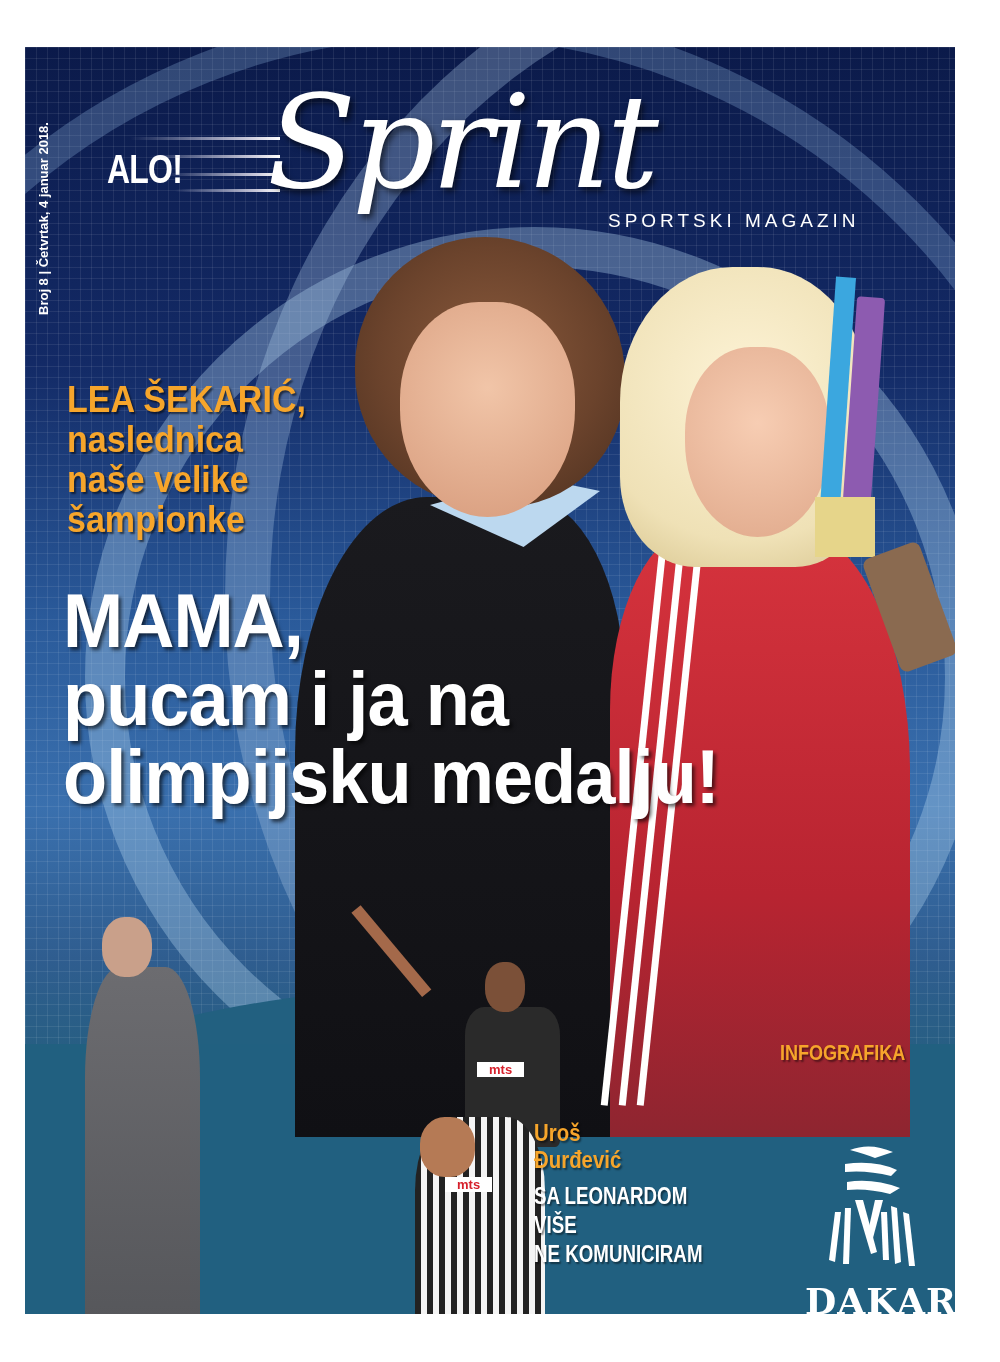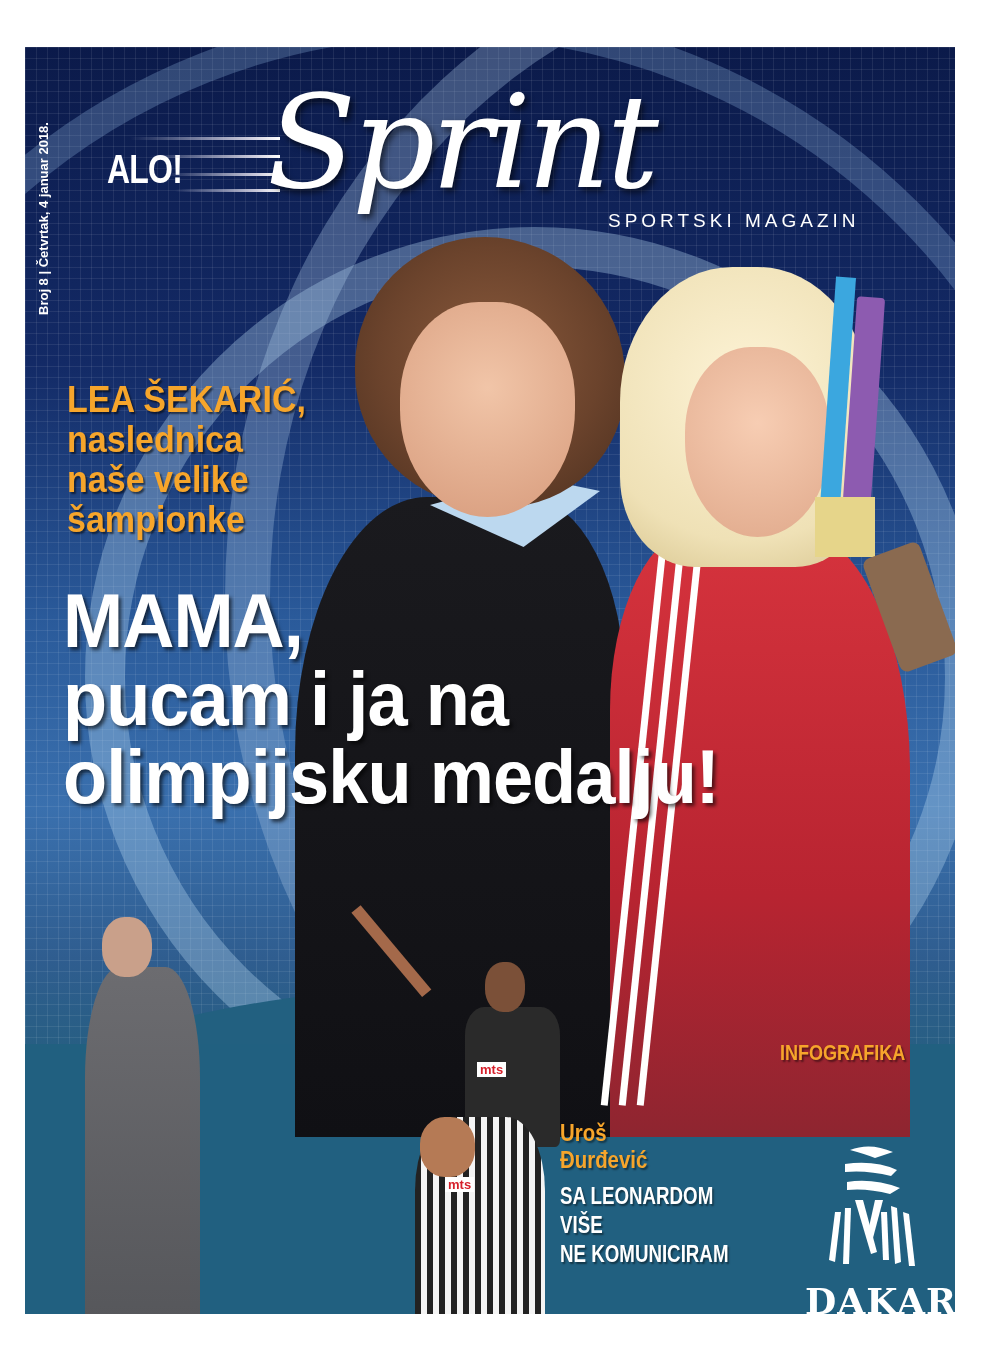--- a/index.html
+++ b/index.html
@@ -62,40 +62,40 @@
   .pistol-frame { left: 790px; top: 450px; width: 60px; height: 60px; background: #e6d58a; }
   .pistol-grip { left: 855px; top: 500px; width: 60px; height: 120px; background: #8a6a50; border-radius: 8px; transform: rotate(-20deg); }
 
   .man-head { left: 77px; top: 870px; width: 50px; height: 60px; border-radius: 45%; background: #c9a08a; }
   .man-body { left: 60px; top: 920px; width: 115px; height: 370px; background: linear-gradient(180deg, #6c6c70, #55565a); border-radius: 30% 30% 5% 5%; }
   .player1-head { left: 460px; top: 915px; width: 40px; height: 50px; border-radius: 45%; background: #7b5038; }
   .player1-body { left: 440px; top: 960px; width: 95px; height: 140px; background: #2a2a2a; border-radius: 20% 20% 5% 5%; }
   .player1-arm { left: 325px; top: 862px; width: 12px; height: 110px; background: #a4694a; transform: rotate(-40deg); transform-origin: top; }
   .player2-body { left: 390px; top: 1070px; width: 130px; height: 245px; background: repeating-linear-gradient(90deg, #222 0 6px, #f4f4f4 6px 12px); border-radius: 30% 30% 0 0; }
   .player2-head { left: 395px; top: 1070px; width: 55px; height: 60px; border-radius: 45%; background: #b57a55; }
-  .mts { position: absolute; color: #d6202b; background: #fff; font-size: 13px; font-weight: bold; padding: 0 3px; }
+  .mts { position: absolute; color: #d6202b; background: #fff; font-size: 13px; font-weight: bold; padding: 0 12px; }
 
   
   .kicker {
     position: absolute; left: 42px; top: 333px; color: #f6a52b;
     font-family: "Liberation Sans", sans-serif; font-weight: bold; font-size: 37px; line-height: 40px;
     text-shadow: 2px 2px 2px rgba(0,0,0,0.55); transform: scaleX(0.92); transform-origin: left;
   }
   .headline {
     position: absolute; left: 38px; top: 535px; color: #fff;
     font-family: "Liberation Sans", sans-serif; font-weight: bold; font-size: 76px; line-height: 78px;
     text-shadow: 3px 3px 4px rgba(0,0,0,0.6); letter-spacing: -1px; transform: scaleX(0.95); transform-origin: left;
   }
   .headline div { white-space: nowrap; }
 
   .story { position: absolute; font-family: "Liberation Sans", sans-serif; font-weight: bold; text-shadow: 2px 2px 2px rgba(0,0,0,0.45); }
   .story .name { color: #f6a52b; font-size: 24px; line-height: 27px; transform: scaleX(0.85); transform-origin: left; }
   .story .quote { color: #fff; font-size: 24px; line-height: 29px; margin-top: 8px; transform: scaleX(0.78); transform-origin: left; white-space: nowrap; }
   .story1 { left: 182px; top: 1072px; }
-  .story2 { left: 535px; top: 1072px; }
+  .story2 { left: 509px; top: 1072px; }
 
   .infografika { position: absolute; left: 755px; top: 993px; color: #f6a52b; font-weight: bold; font-size: 22px; text-shadow: 2px 2px 2px rgba(0,0,0,0.45); transform: scaleX(0.82); transform-origin: left; }
   .dakar-logo { position: absolute; left: 780px; top: 1095px; width: 130px; height: 180px; }
   .dakar-text { position: absolute; left: 0; bottom: 0; width: 130px; text-align: center; color: #fff; font-family: "DejaVu Serif", serif; font-weight: bold; font-size: 36px; letter-spacing: 1px; }
 </style>
 </head>
 <body>
 
 <div class="cover">
   <div class="grid"></div>

